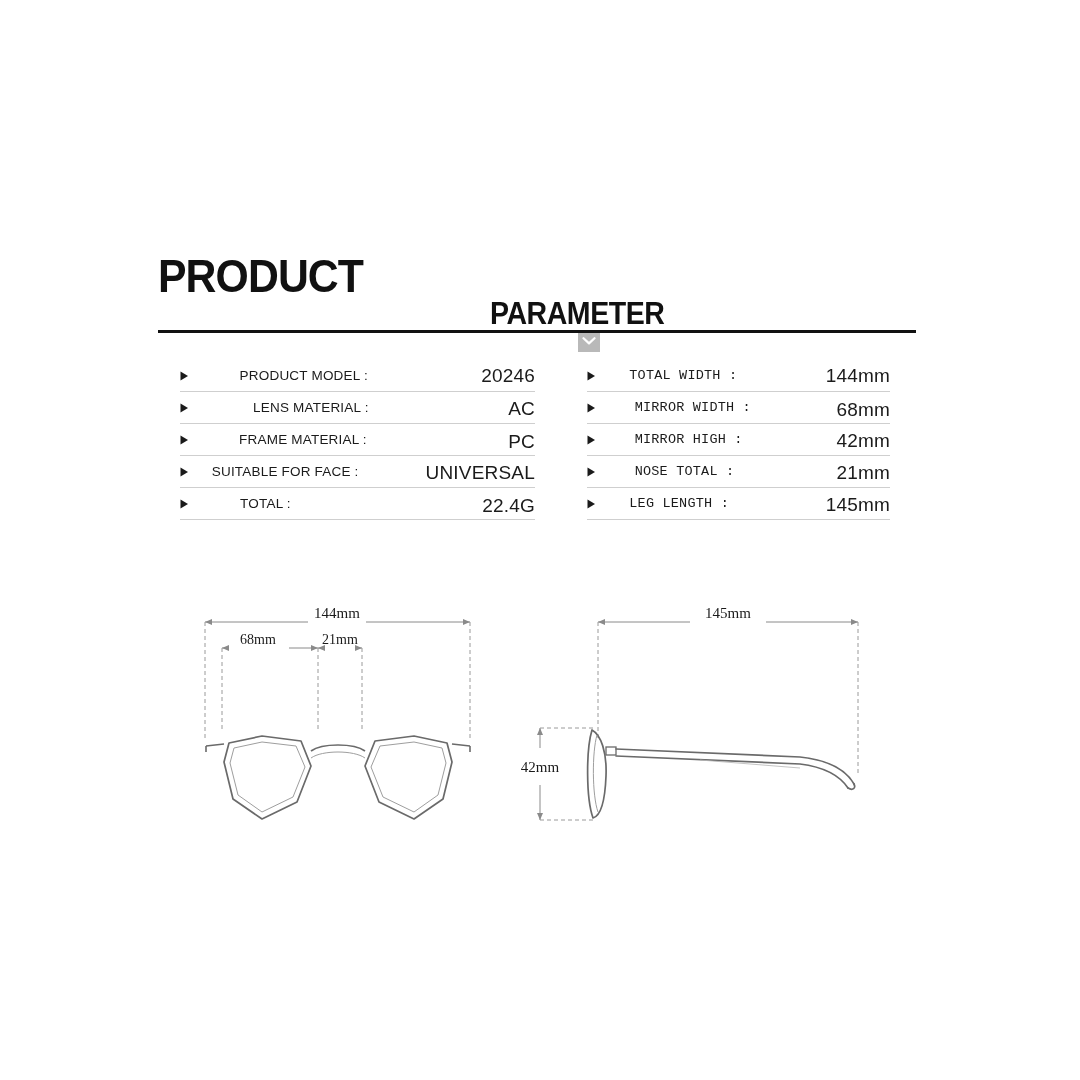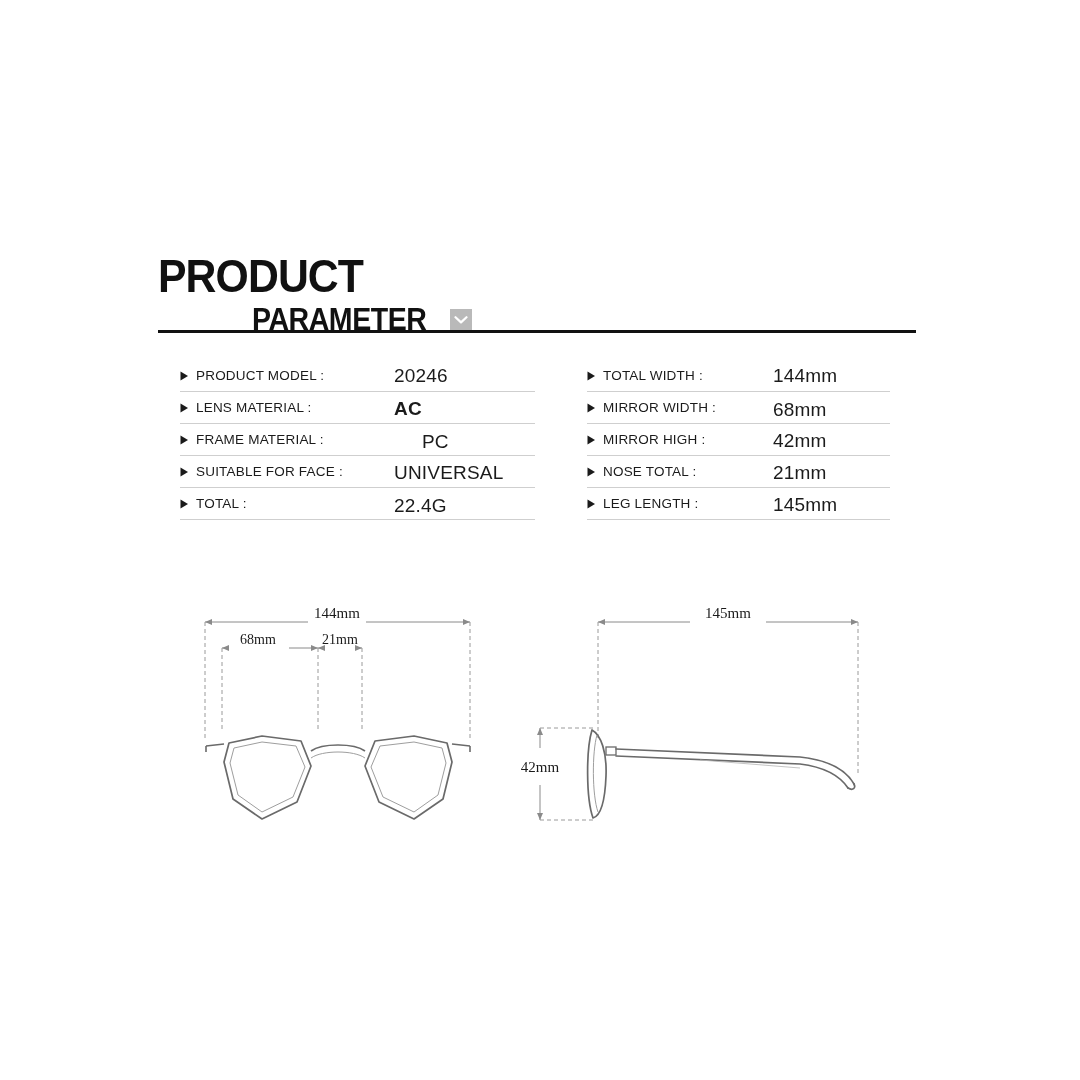--- a/index.html
+++ b/index.html
@@ -30,22 +30,23 @@
     letter-spacing: -1px;
     line-height: 44px;
     color: #111111;
     transform: scaleX(0.93);
     transform-origin: left center;
     font-stretch: condensed;
   }
   .title-sub-row {
     display: flex;
     align-items: center;
-    margin-top: 6px;
+    margin-top: 0;
     padding-left: 94px;
+    flex-direction: column;
   }
   .title-sub {
     font-family: "Liberation Sans", sans-serif;
     font-size: 31px;
     font-weight: bold;
     letter-spacing: -0.5px;
     line-height: 32px;
     color: #111111;
     transform: scaleX(0.92);
     transform-origin: left center;
@@ -86,46 +87,47 @@
     width: 303px;
   }
   .spec-row {
     display: flex;
     align-items: center;
     height: 31px;
     border-bottom: 1px solid #cfcfcf;
     font-size: 13.5px;
     color: #1b1b1b;
     letter-spacing: 0.2px;
+    justify-content: space-between;
   }
   .spec-row:last-child { border-bottom: 1px solid #cfcfcf; }
   .arrow {
     width: 16px;
     flex: 0 0 16px;
     display: flex;
     align-items: center;
   }
   .arrow svg { display:block; }
   .spec-label {
     flex: 0 0 auto;
     width: 198px;
     white-space: nowrap;
   }
-  .spec-col.right .spec-label { width: 170px; }
+  .spec-col.right .spec-label { width: 170px; font-family: Liberation Mono, monospace; }
   .spec-value {
     white-space: nowrap;
     font-size: 19px;
   }
   
   .spec-col.right .spec-row:nth-child(1) .spec-value { transform: translateY(0px); }
   .spec-col.right .spec-row:nth-child(2) .spec-value { transform: translateY(2px); }
   .spec-col.right .spec-row:nth-child(3) .spec-value { transform: translateY(1px); }
   .spec-col.right .spec-row:nth-child(4) .spec-value { transform: translateY(1px); }
   .spec-col.right .spec-row:nth-child(5) .spec-value { transform: translateY(1px); }
-  .spec-col.left .spec-row:nth-child(2) .spec-value { transform: translateY(1px); font-weight: bold; }
+  .spec-col.left .spec-row:nth-child(2) .spec-value { transform: translateY(1px); }
   .spec-col.left .spec-row:nth-child(3) .spec-value { transform: translateY(2px); margin-left: 28px; }
   .spec-col.left .spec-row:nth-child(4) .spec-value { transform: translateY(1px); }
   .spec-col.left .spec-row:nth-child(5) .spec-value { transform: translateY(2px); }
 
   
   .diagrams {
     position: absolute;
     left: 0;
     top: 580px;
     width: 1080px;

